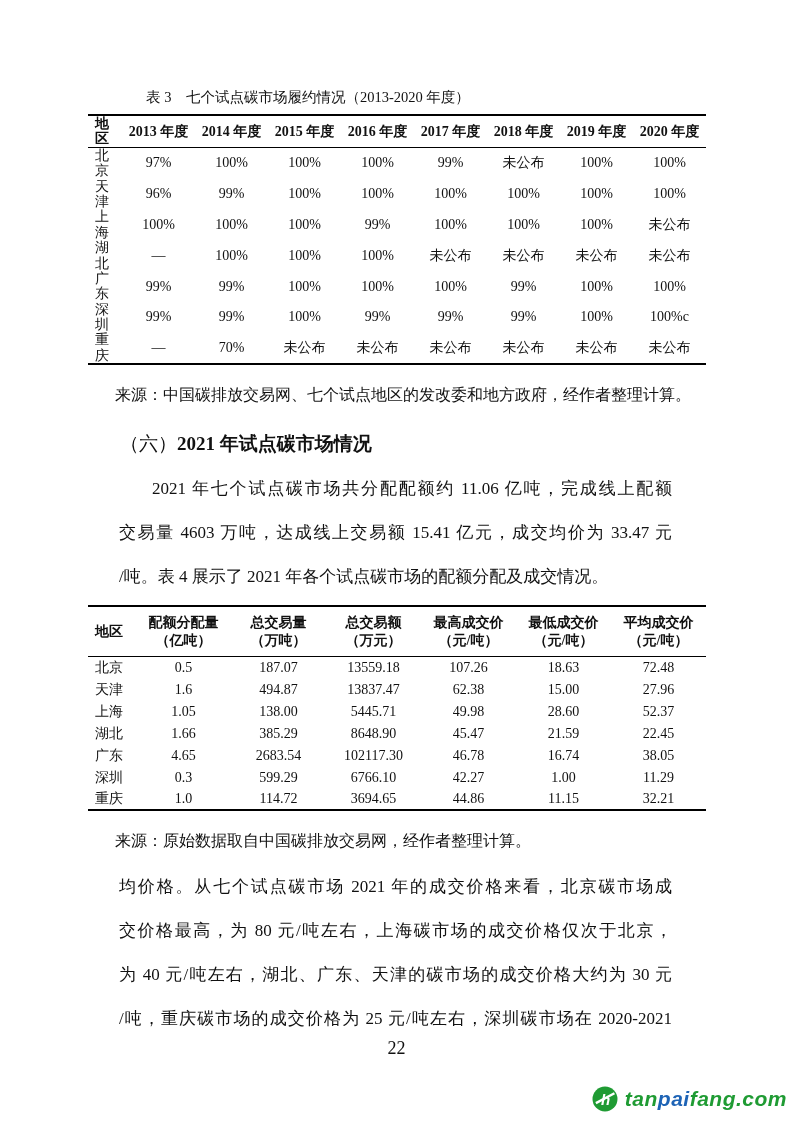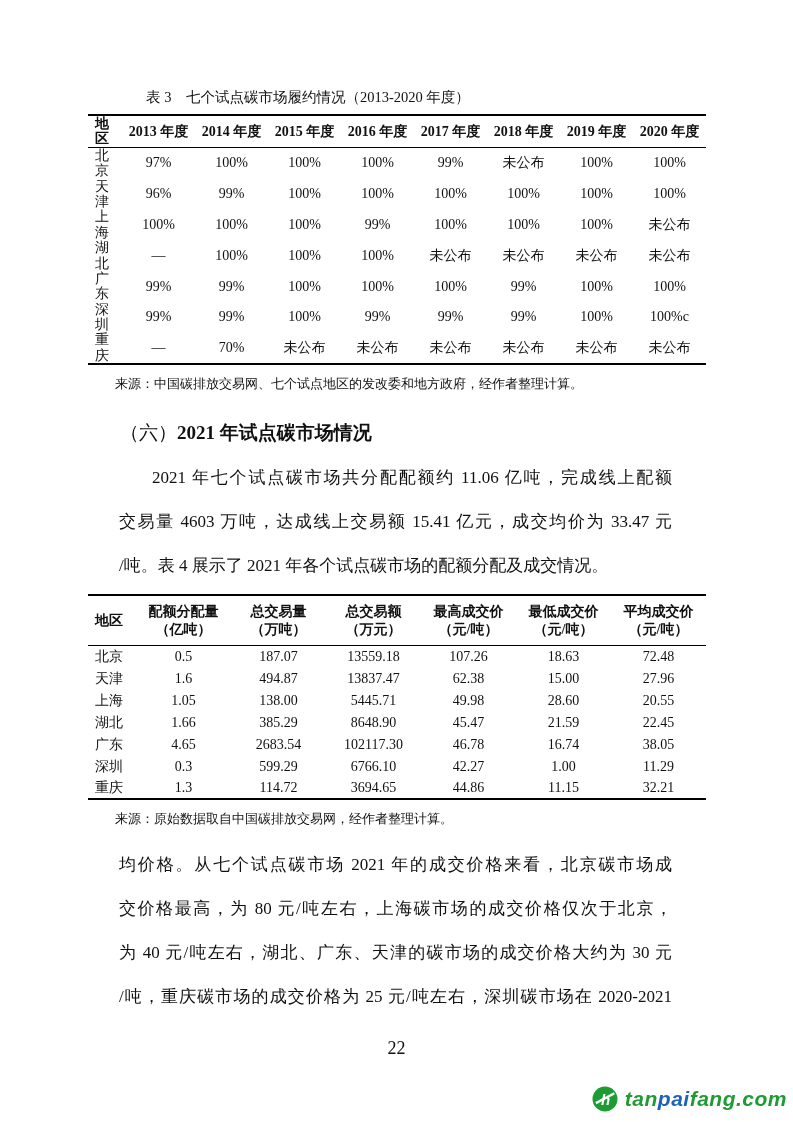--- a/index.html
+++ b/index.html
@@ -31,22 +31,22 @@
   table.datatbl td{vertical-align:middle;text-align:center;padding:0;}
   table.t3 thead tr{height:27px;}
   table.t3 tbody tr{height:21px;}
   table.t4 thead tr{height:50px;}
   table.t4 tbody tr{height:22px;}
   table.datatbl thead{border-bottom:1px solid #000;}
   table.datatbl td:first-child, table.datatbl th:first-child{text-align:left;padding-left:7px;}
   .th-unit{font-weight:bold;margin-top:3px;}
 
   .source{
-    font-size:13px;line-height:16px;height:16px;
-    margin-top:11px;padding-left:27px;white-space:nowrap;
+    font-size:16px;line-height:16px;height:16px;
+    margin-top:22px;padding-left:27px;white-space:nowrap;
   }
 
   .sec-heading{
     margin-top:30px;padding-left:32px;
     font-size:19px;line-height:22px;height:22px;white-space:nowrap;
   }
   .sec-heading .prefix{font-weight:normal;}
   .sec-heading .sec-title{font-weight:bold;}
 
   .para{
@@ -262,21 +262,21 @@
           <td>15.00</td>
           <td>27.96</td>
         </tr>
         <tr>
           <td>上海</td>
           <td>1.05</td>
           <td>138.00</td>
           <td>5445.71</td>
           <td>49.98</td>
           <td>28.60</td>
-          <td>20.55</td>
+          <td>52.37</td>
         </tr>
         <tr>
           <td>湖北</td>
           <td>1.66</td>
           <td>385.29</td>
           <td>8648.90</td>
           <td>45.47</td>
           <td>21.59</td>
           <td>22.45</td>
         </tr>
@@ -293,21 +293,21 @@
           <td>深圳</td>
           <td>0.3</td>
           <td>599.29</td>
           <td>6766.10</td>
           <td>42.27</td>
           <td>1.00</td>
           <td>11.29</td>
         </tr>
         <tr>
           <td>重庆</td>
-          <td>1.3</td>
+          <td>1.0</td>
           <td>114.72</td>
           <td>3694.65</td>
           <td>44.86</td>
           <td>11.15</td>
           <td>32.21</td>
         </tr>
       </tbody>
   </table>
 
   <div class="source">来源：原始数据取自中国碳排放交易网，经作者整理计算。</div>

